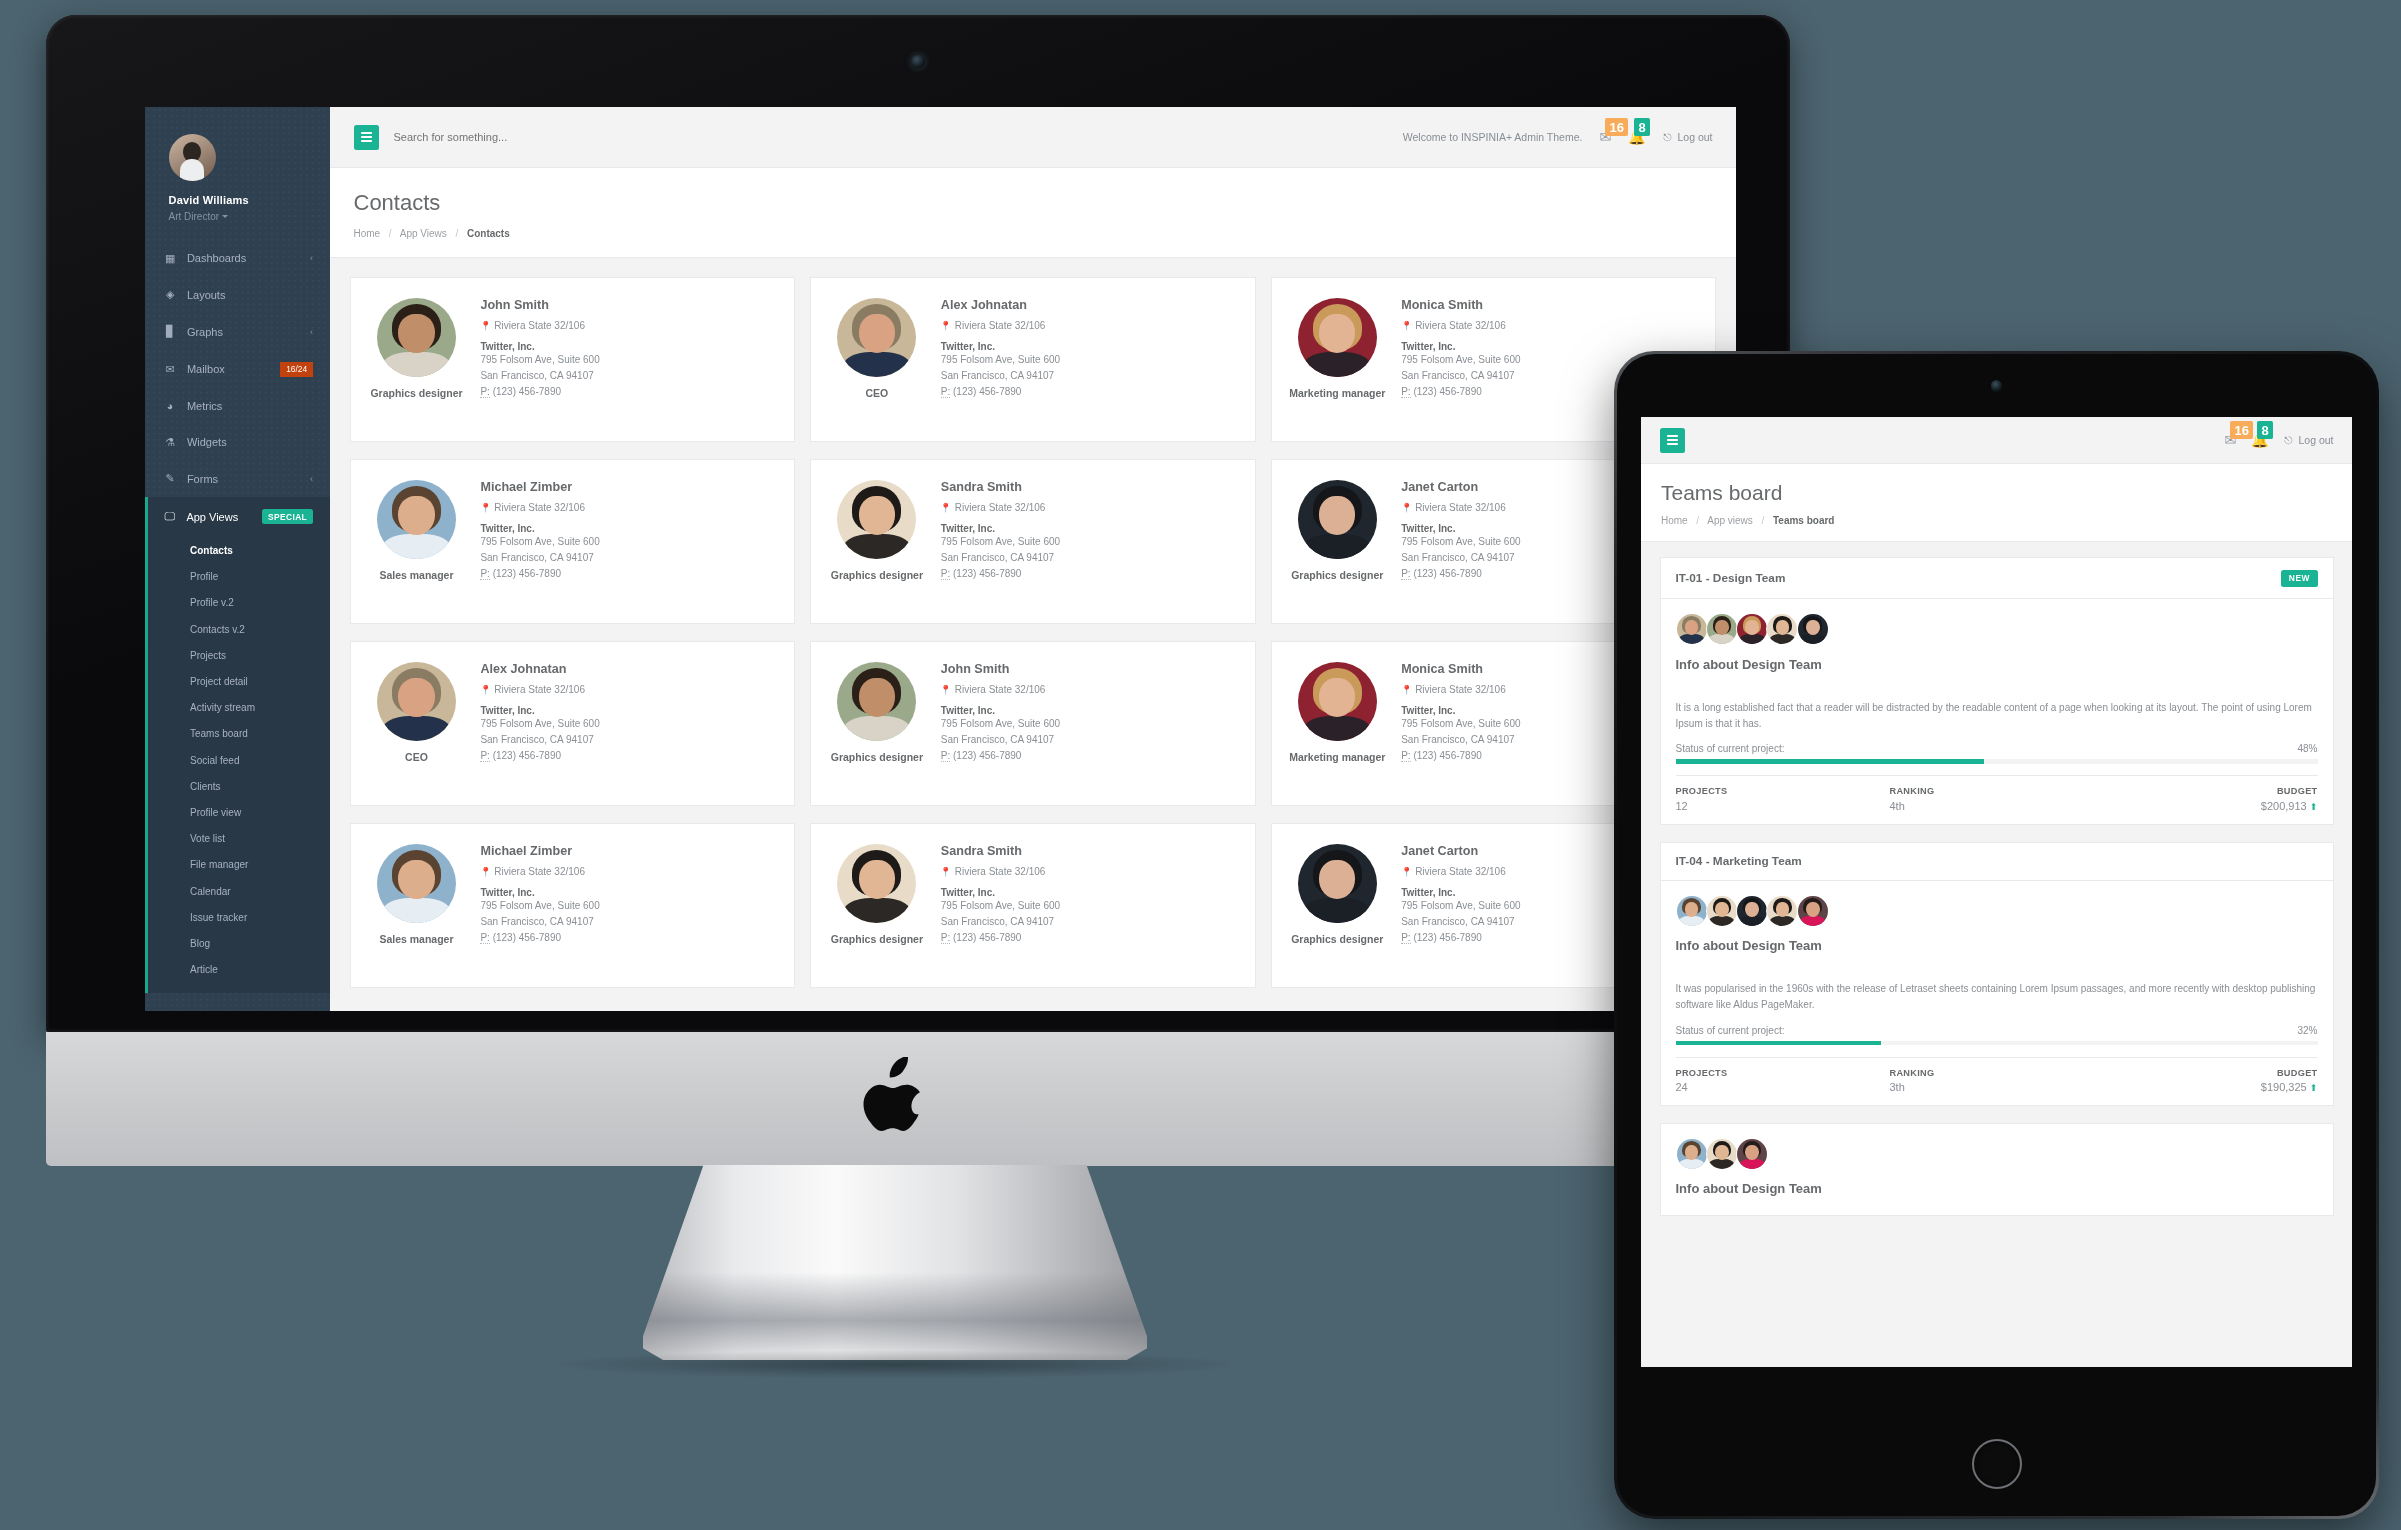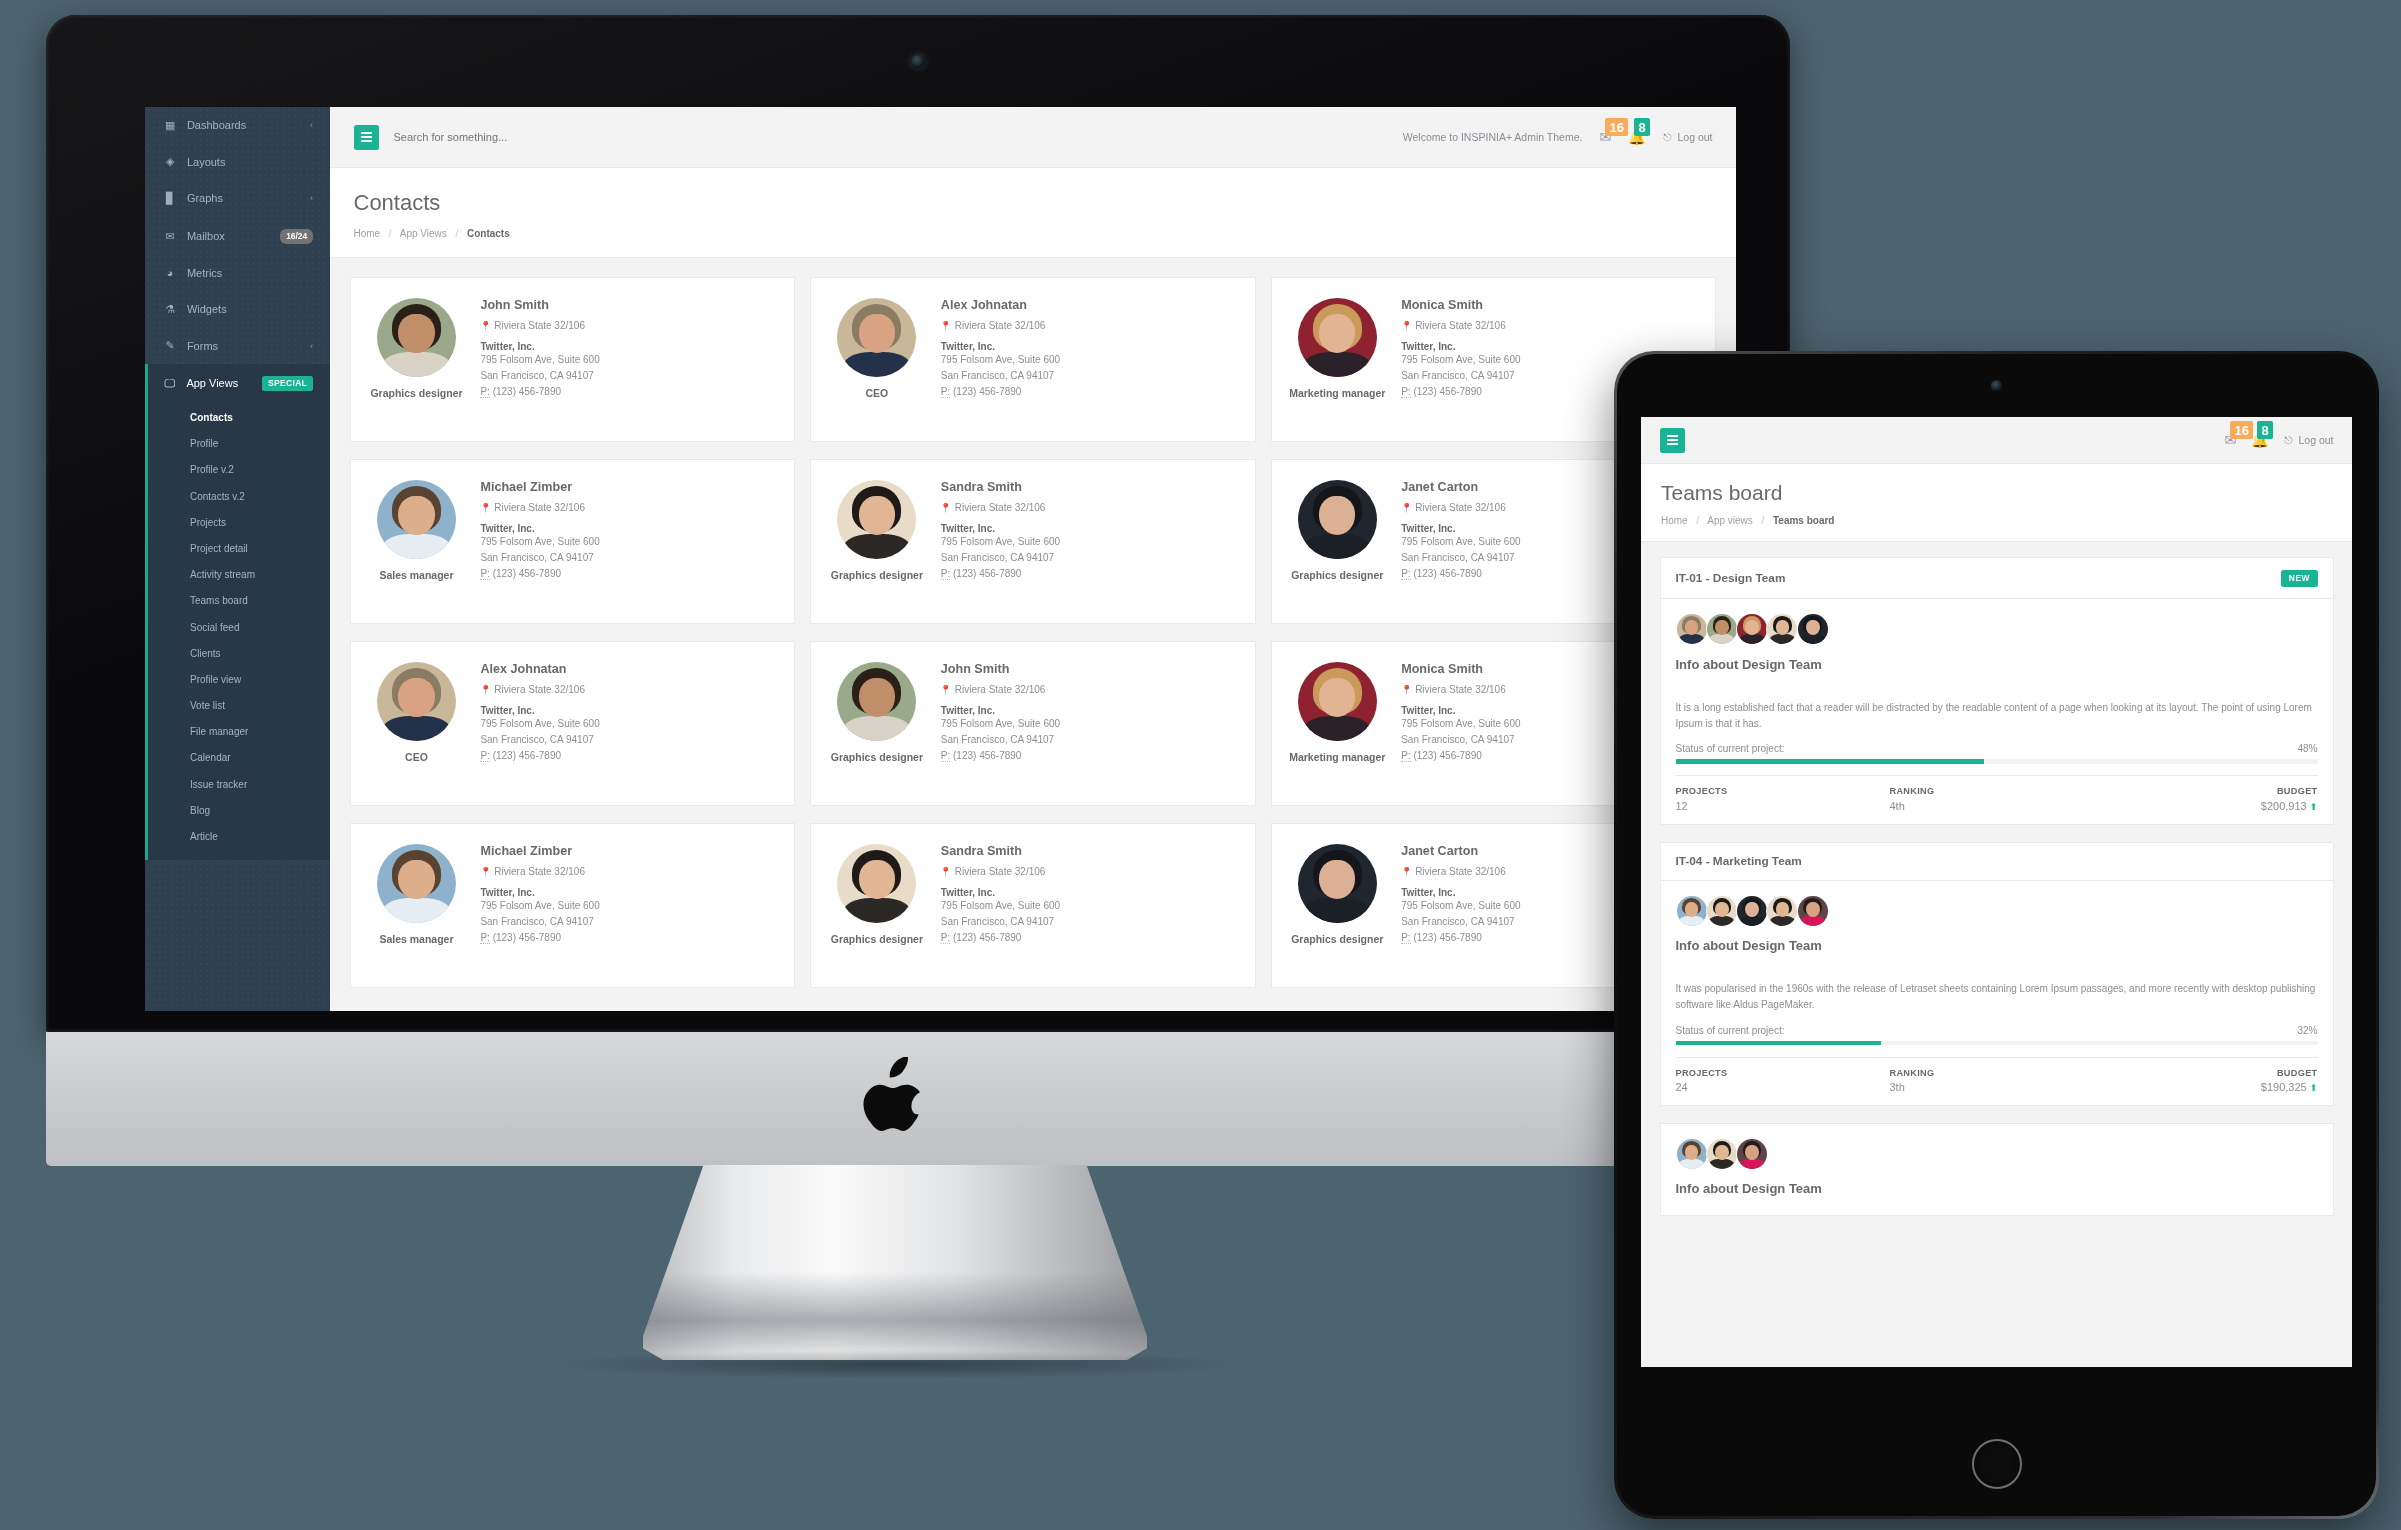--- a/index.html
+++ b/index.html
@@ -89,21 +89,21 @@
 
   .nav { position:relative; z-index:1; }
   .nav-item {
     display:flex; align-items:center; gap:10px;
     padding: 11.8px 17px 11.8px 18.5px; color:#a7b1c2; font-size:11px; cursor:pointer;
   }
   .nav-item .ic { width:13.4px; text-align:center; font-size:11px; opacity:.95; flex:0 0 13.4px; }
   .nav-item .lbl { flex:1; }
   .nav-item .arr { color:#8095a8; font-size:9.2px; }
   .nav-item.active { background:#293846; color:#fff; border-left:3.4px solid #19aa8d; padding-left:15px; }
-  .badge-warn { background:#737373; color:#fff; font-size:8.4px; font-weight:bold; padding:2.5px 5.9px; border-radius:6px; }
+  .badge-warn { background:#c2410c; color:#fff; font-size:8.4px; font-weight:normal; padding:2.5px 5.9px; border-radius:0; }
   .badge-succ { background:#1ab394; color:#fff; font-size:8.4px; font-weight:bold; padding:2.5px 5.9px; border-radius:2.5px; letter-spacing:0.4px;}
   .subnav { background:#293846; border-left:3.4px solid #19aa8d; padding: 1.7px 0 10px 0; }
   .subnav-item { color:#a7b1c2; font-size:10px; padding:7.6px 0 7.6px 42px; cursor:pointer; }
   .subnav-item.active { color:#fff; font-weight:bold; }
 
   .content { flex:1; display:flex; flex-direction:column; min-width:0; background:#f3f3f4; }
 
   .navbar {
     height:61px; background:#f3f3f4; border-bottom:0.8px solid #e7eaec;
     display:flex; align-items:center; padding:0 23.5px;
@@ -208,20 +208,25 @@
 <div class="stage">
 
   <div class="imac">
     <div class="imac-bezel">
       <div class="imac-cam"></div>
 
       <div class="imac-screen">
         <div class="app">
 
           <div class="sidebar">
+            <div class="profile">
+              <div class="avatar-lg"></div>
+              <div class="profile-name">David Williams</div>
+              <div class="profile-role"><span>Art Director</span><span class="caret-dn"></span></div>
+            </div>
 
             <div class="nav">
               <div class="nav-item">
                 <span class="ic">▦</span>
                 <span class="lbl">Dashboards</span>
                 <span class="arr">‹</span>
               </div>
               <div class="nav-item">
                 <span class="ic">◈</span>
                 <span class="lbl">Layouts</span>

